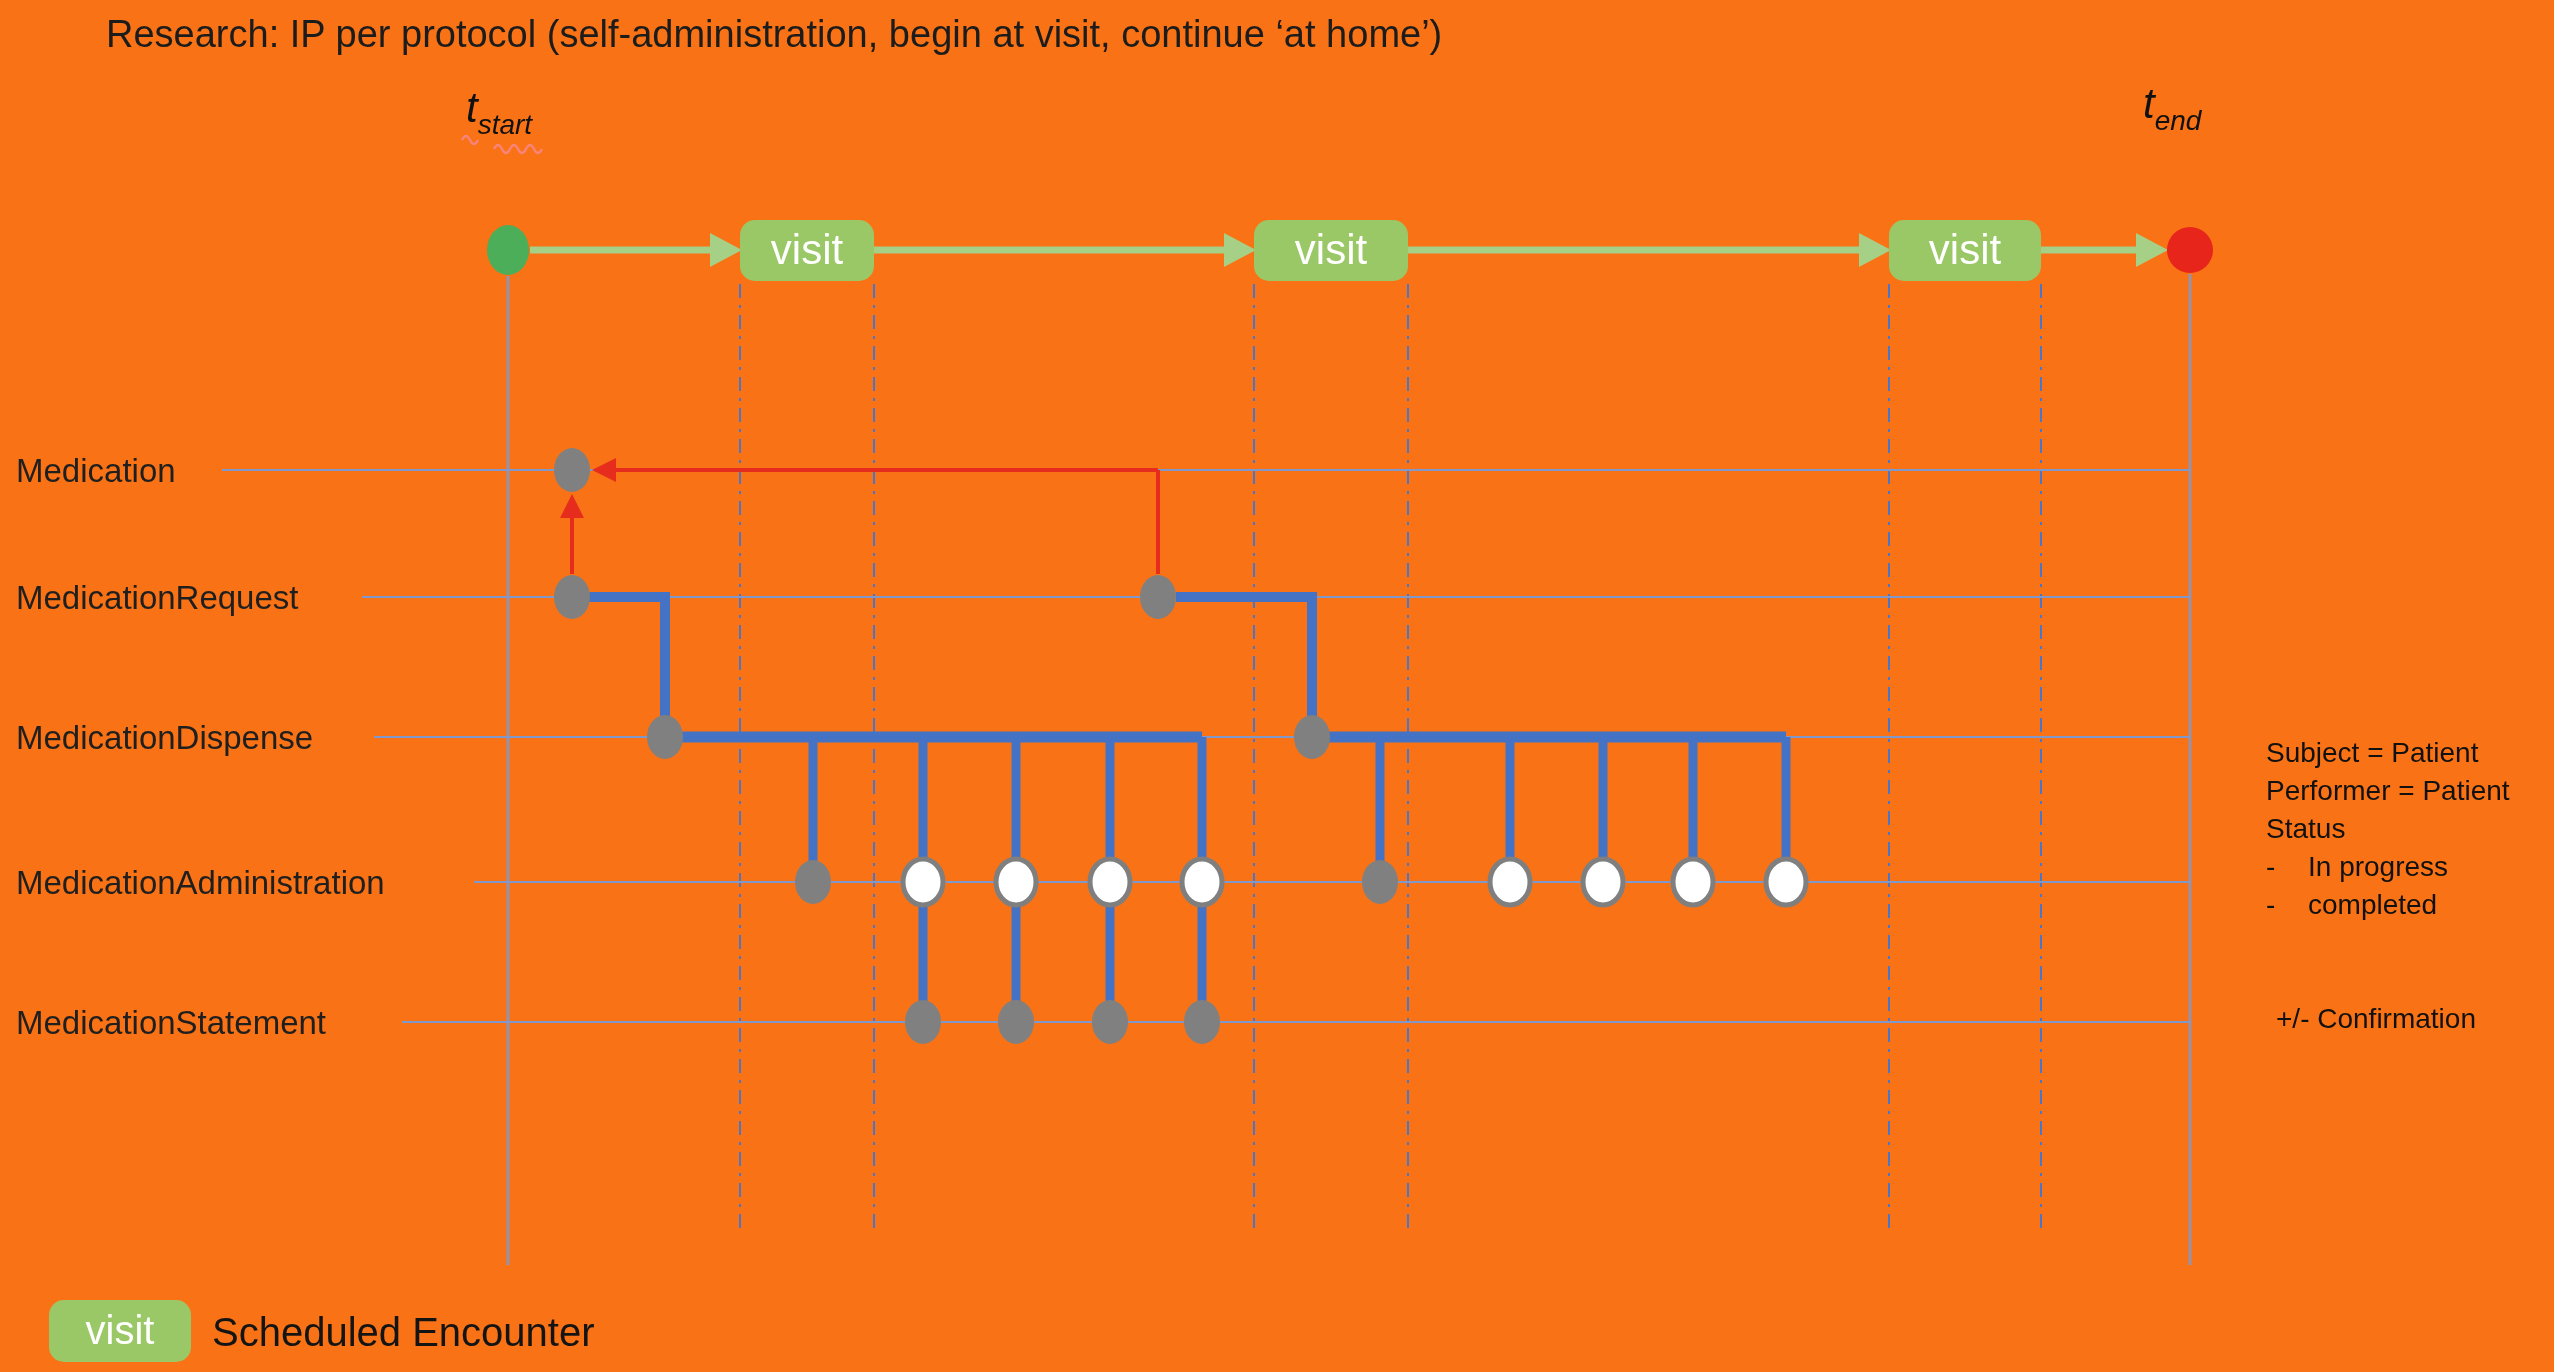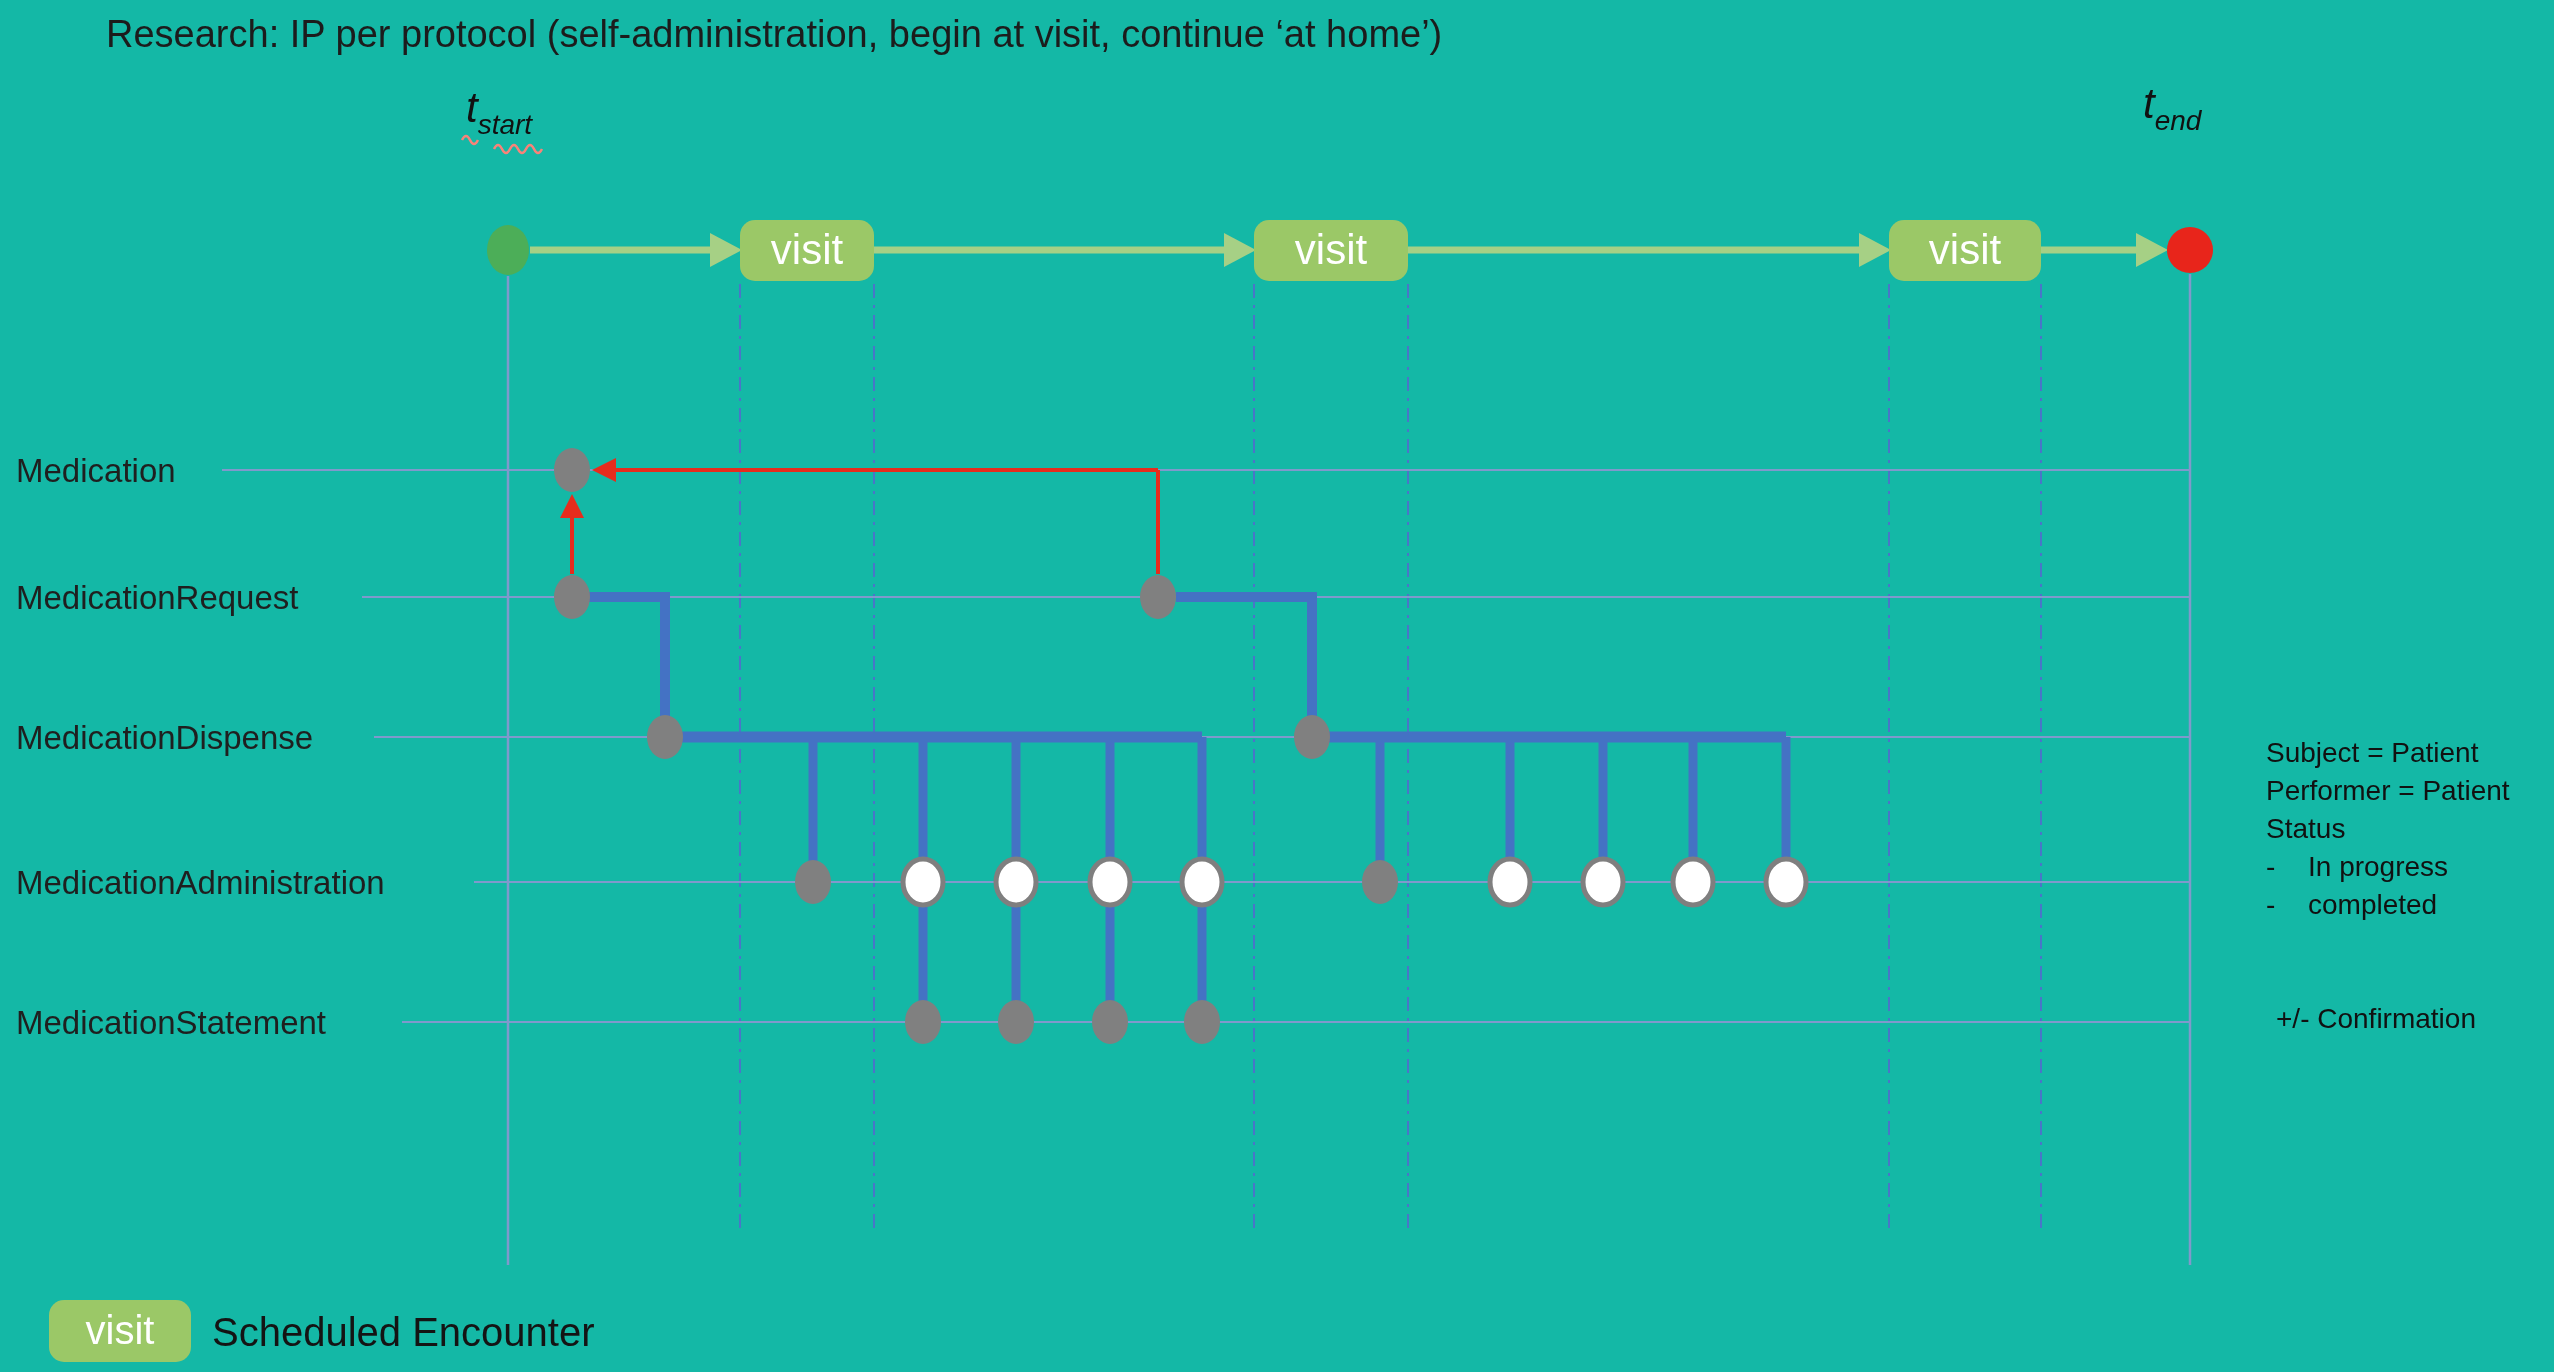--- a/index.html
+++ b/index.html
@@ -1,16 +1,16 @@
 <!DOCTYPE html>
 <html><head>
 <meta charset="utf-8">
 <style>
   html,body{margin:0;padding:0;background:#ffffff;}
-  .stage{position:relative;width:2554px;height:1372px;background:#14b8a6;overflow:hidden;
+  .stage{position:relative;width:2554px;height:1372px;background:#f97316;overflow:hidden;
          font-family:"Liberation Sans",sans-serif;}
   svg text{font-family:"Liberation Sans",sans-serif;}
 </style>
 </head>
 <body>
 
 <div class="stage">
 <svg width="2554" height="1372" viewBox="0 0 2554 1372" xmlns="http://www.w3.org/2000/svg">
 
   <text x="106" y="47" font-size="38" fill="#1c1c1c">Research: IP per protocol (self-administration, begin at visit, continue ‘at home’)</text>

